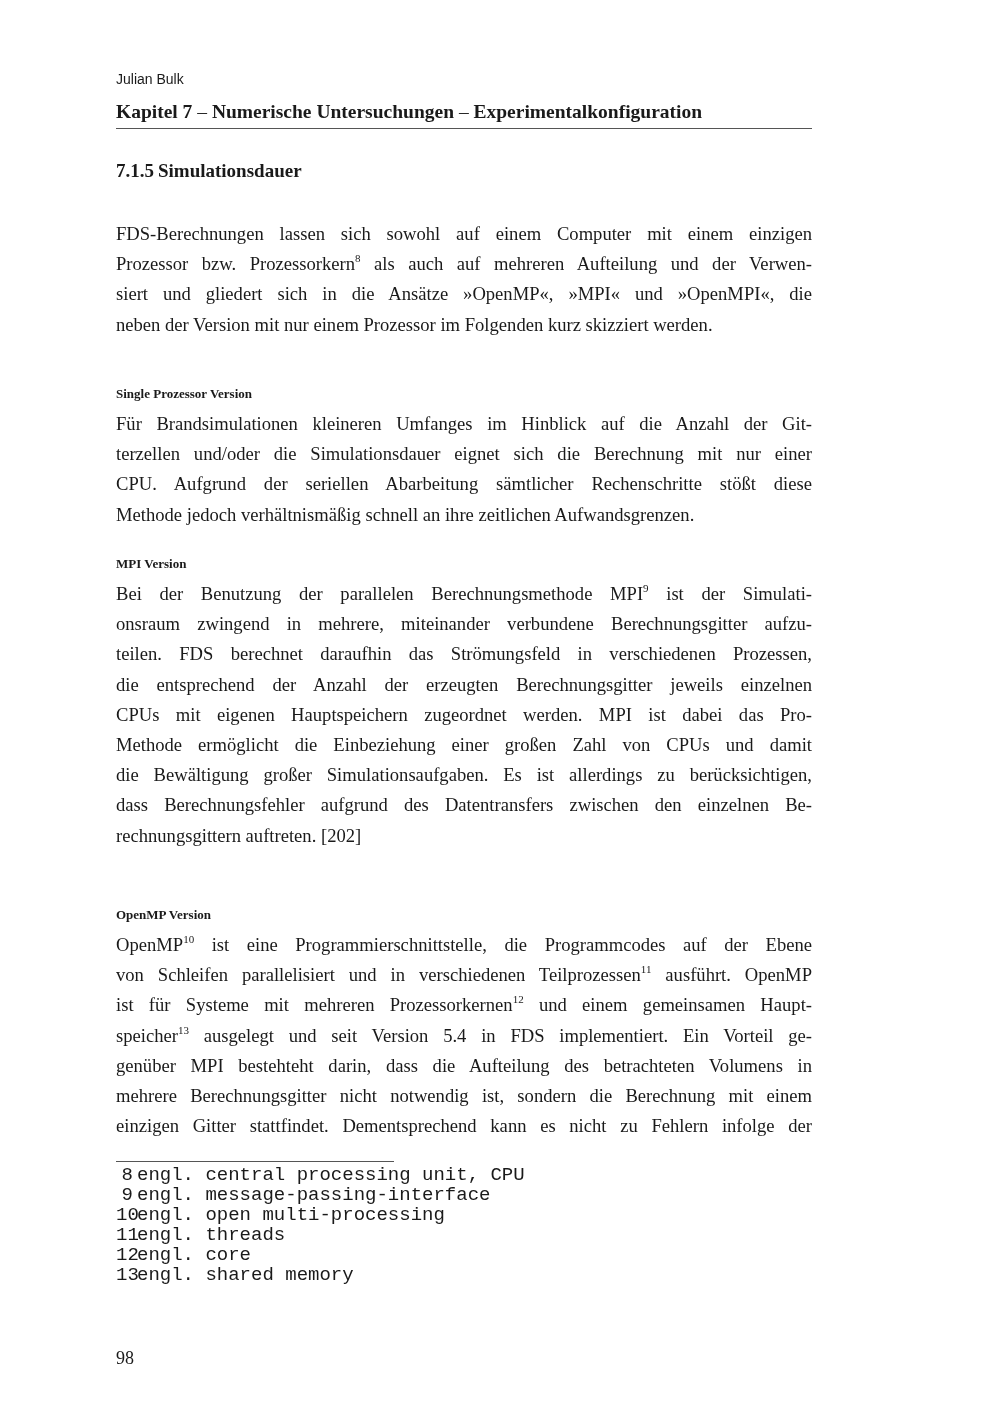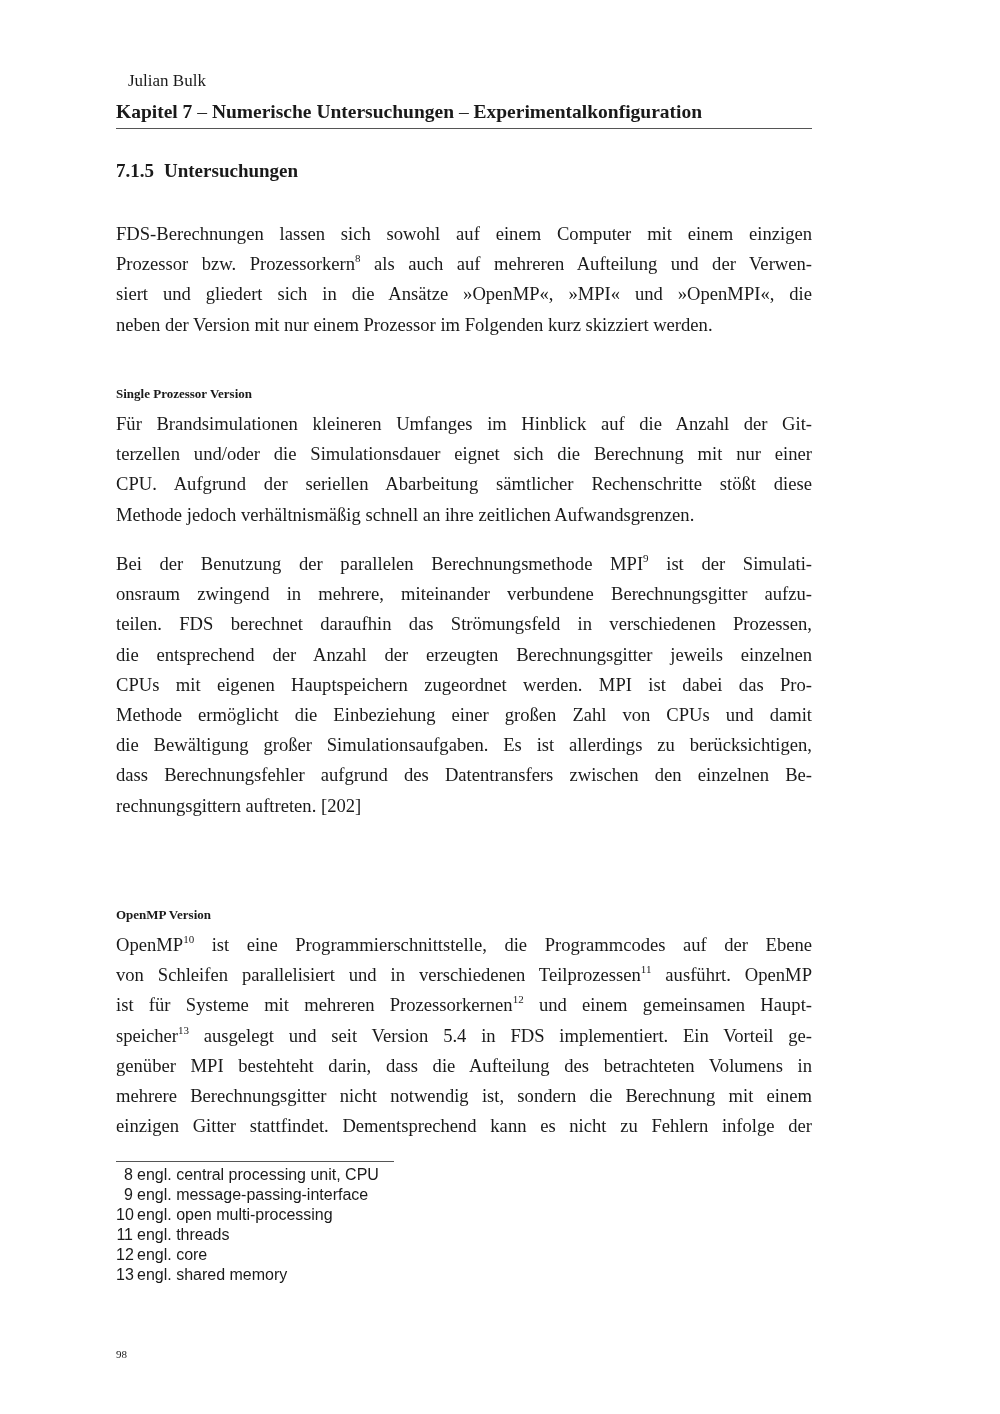--- a/index.html
+++ b/index.html
@@ -2,83 +2,84 @@
 <html><head>
 <meta charset="utf-8">
 <style>
   html, body { margin: 0; padding: 0; background: #ffffff; }
   body {
     width: 1000px; height: 1414px; position: relative; overflow: hidden;
     font-family: "DejaVu Serif", "Liberation Serif", serif;
     color: #1a1a1a;
   }
   .page { position: absolute; left: 0; top: 0; width: 1000px; height: 1414px; }
-  .author { position: absolute; left: 116px; top: 71px; font-size: 17px; font-family: Liberation Serif, serif; margin-left: 12px; }
+  .author { position: absolute; left: 116px; top: 71px; font-size: 14px; font-family: Liberation Sans, sans-serif; }
   .chapter {
     position: absolute; left: 116px; top: 101px; width: 696px;
     font-size: 19.5px; font-family: "Liberation Serif", serif;
     padding-bottom: 5px; border-bottom: 1.2px solid #555;
     white-space: nowrap;
   }
   .chapter b { font-weight: bold; }
   .section-title {
     position: absolute; left: 116px; top: 160px;
     font-size: 19px; font-weight: bold; font-family: "Liberation Serif", serif;
   }
-  .section-title .num { margin-right: 10px; }
+  .section-title .num { margin-right: 4px; }
   .block { position: absolute; left: 116px; width: 696px; }
   .line {
     font-family: "Liberation Serif", serif; font-size: 18.6px;
     height: 30.2px; line-height: 30.2px;
     text-align: justify; text-align-last: justify; white-space: nowrap;
     overflow: visible;
   }
   .line.last { text-align-last: left; }
   .subhead {
     font-family: "Liberation Serif", serif; font-size: 13px; font-weight: bold;
     height: 30px; line-height: 30px;
   }
   sup { font-size: 11px; line-height: 0; vertical-align: 8px; }
   .fn-rule { position: absolute; left: 116px; top: 1161px; width: 278px; height: 0; border-top: 1px solid #555; }
   .footnotes { position: absolute; left: 116px; top: 1165px; width: 500px; }
-  .fn { font-family: Liberation Sans, sans-serif; font-size: 16px; height: 20px; line-height: 20px; white-space: nowrap; }
+  .fn { font-family: Liberation Mono, monospace; font-size: 19px; height: 20px; line-height: 20px; white-space: nowrap; }
   .fn .n { display: inline-block; width: 17px; text-align: right; margin-right: 4px; }
-  .pagenum { position: absolute; left: 116px; top: 1348px; font-size: 11px; font-family: "Liberation Serif", serif; }
+  .pagenum { position: absolute; left: 116px; top: 1348px; font-size: 18px; font-family: "Liberation Serif", serif; }
 </style>
 </head>
 <body>
 
 <div class="page">
 
   <div class="author">Julian Bulk</div>
 
   <div class="chapter">
     <b>Kapitel 7</b><span> – </span><b>Numerische Untersuchungen</b><span> – </span><b>Experimentalkonfiguration</b>
   </div>
 
   <div class="section-title">
-    <span class="num">7.1.5</span><span>Untersuchungen</span>
+    <span class="num">7.1.5</span><span>Simulationsdauer</span>
   </div>
 
   <div class="block" style="top:207px;margin-top:12px;">
     <div class="line">FDS-Berechnungen lassen sich sowohl auf einem Computer mit einem einzigen</div>
     <div class="line"><span>Prozessor bzw. Prozessorkern</span><sup>8</sup><span> als auch auf mehreren Aufteilung und der Verwen-</span></div>
     <div class="line">siert und gliedert sich in die Ansätze »OpenMP«, »MPI« und »OpenMPI«, die</div>
     <div class="line last">neben der Version mit nur einem Prozessor im Folgenden kurz skizziert werden.</div>
   </div>
 
   <div class="block" style="top:379px;">
     <div class="subhead">Single Prozessor Version</div>
     <div class="line">Für Brandsimulationen kleineren Umfanges im Hinblick auf die Anzahl der Git-</div>
     <div class="line">terzellen und/oder die Simulationsdauer eignet sich die Berechnung mit nur einer</div>
     <div class="line">CPU. Aufgrund der seriellen Abarbeitung sämtlicher Rechenschritte stößt diese</div>
     <div class="line last">Methode jedoch verhältnismäßig schnell an ihre zeitlichen Aufwandsgrenzen.</div>
   </div>
 
   <div class="block" style="top:549px;">
+    <div class="subhead">MPI Version</div>
     <div class="line"><span>Bei der Benutzung der parallelen Berechnungsmethode MPI</span><sup>9</sup><span> ist der Simulati-</span></div>
     <div class="line">onsraum zwingend in mehrere, miteinander verbundene Berechnungsgitter aufzu-</div>
     <div class="line">teilen. FDS berechnet daraufhin das Strömungsfeld in verschiedenen Prozessen,</div>
     <div class="line">die entsprechend der Anzahl der erzeugten Berechnungsgitter jeweils einzelnen</div>
     <div class="line">CPUs mit eigenen Hauptspeichern zugeordnet werden. MPI ist dabei das Pro-</div>
     <div class="line">Methode ermöglicht die Einbeziehung einer großen Zahl von CPUs und damit</div>
     <div class="line">die Bewältigung großer Simulationsaufgaben. Es ist allerdings zu berücksichtigen,</div>
     <div class="line">dass Berechnungsfehler aufgrund des Datentransfers zwischen den einzelnen Be-</div>
     <div class="line last">rechnungsgittern auftreten. [202]</div>
   </div>

